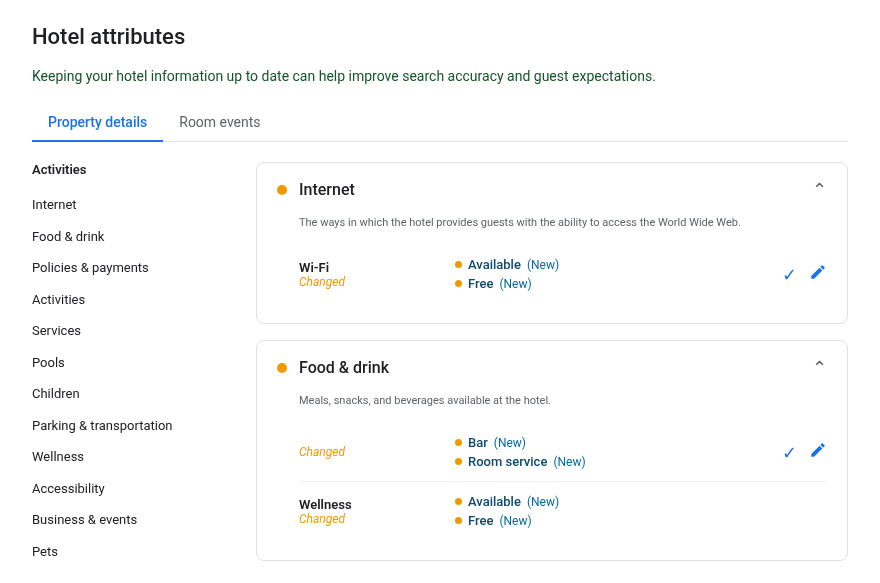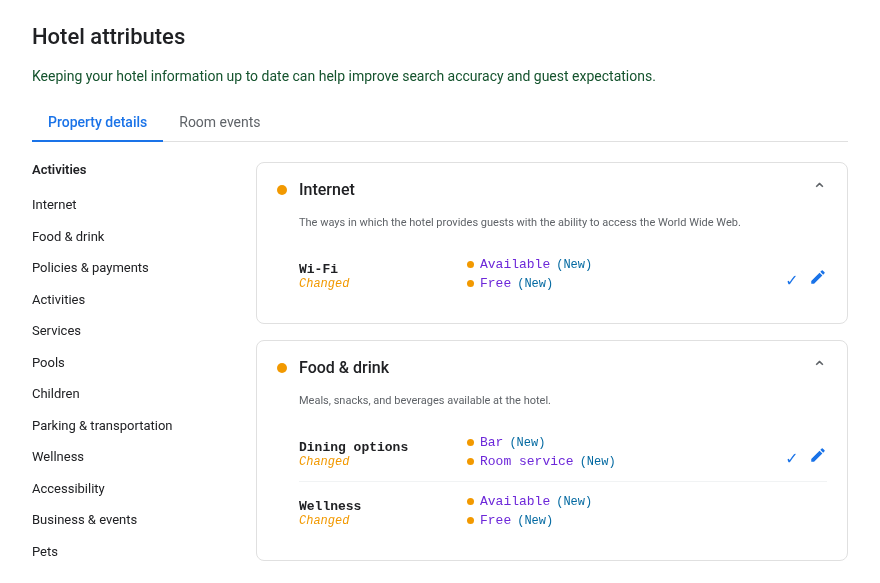--- a/index.html
+++ b/index.html
@@ -102,24 +102,23 @@
     .card-description {
       font-size: 11px;
       color: #5f6368;
       padding: 0 20px 16px 42px;
     }
     .card-body {
       padding: 0 20px 20px 42px;
     }
     .attribute-row {
       display: flex;
-      align-items: flex-end;
+      align-items: center;
       padding: 12px 0;
-      gap: 28px;
-      font-family: Liberation Mono, monospace;
+      gap: 16px;
     }
     .attribute-row + .attribute-row {
       border-top: 1px solid #f1f3f4;
     }
     .attribute-label-col {
       width: 140px;
       flex-shrink: 0;
     }
     .attribute-label {
       font-size: 13px;
@@ -144,21 +143,21 @@
       font-size: 13px;
     }
     .bullet {
       width: 7px;
       height: 7px;
       border-radius: 50%;
       background: #f29900;
       flex-shrink: 0;
     }
     .value-text {
-      color: #6d28d9;
+      color: #0c4a6e;
       font-weight: 500;
     }
     .value-meta {
       color: #0369a1;
       font-size: 12px;
     }
     .attribute-actions {
       display: flex;
       align-items: center;
       gap: 12px;
@@ -245,21 +244,20 @@
       <div class="card-header">
         <div class="card-header-dot"></div>
         <span class="card-header-title">Food &amp; drink</span>
         <span class="card-chevron">⌃</span>
       </div>
       <div class="card-description">Meals, snacks, and beverages available at the hotel.</div>
       <div class="card-body">
 
         <div class="attribute-row">
           <div class="attribute-label-col">
-            <div class="attribute-label">Dining options</div>
             <div class="attribute-changed">Changed</div>
           </div>
           <div class="attribute-values">
             <div class="attribute-value">
               <div class="bullet"></div>
               <span class="value-text">Bar</span>
               <span class="value-meta">(New)</span>
             </div>
             <div class="attribute-value">
               <div class="bullet"></div>

